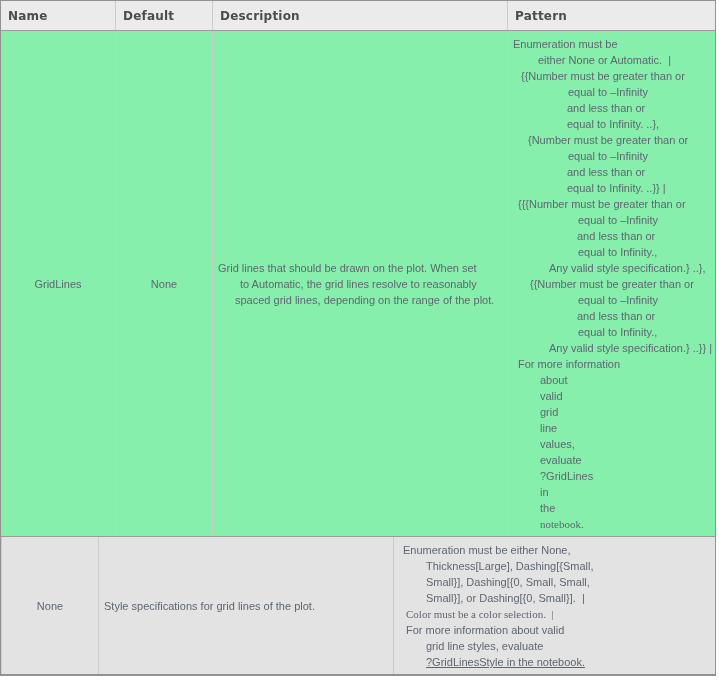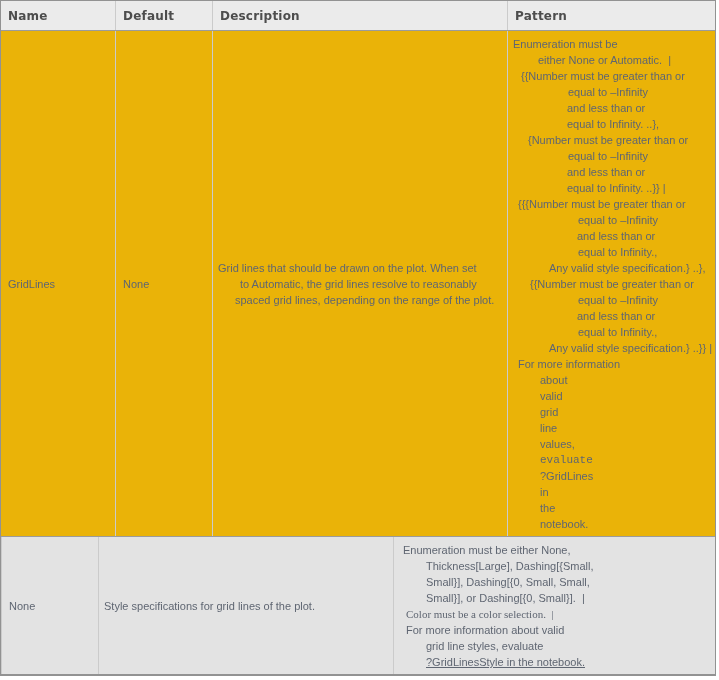--- a/index.html
+++ b/index.html
@@ -14,21 +14,21 @@
   * { margin: 0; padding: 0; }
   html, body {
     background: #ffffff;
     font-family: "Liberation Sans", sans-serif;
   }
   .doc-table {
     width: 716px;
     box-sizing: border-box;
     border: 1px solid var(--outer);
     border-bottom-width: 2px;
-    background: #eab308;
+    background: #86efac;
   }
   .thead {
     display: flex;
     height: 30px;
     box-sizing: border-box;
     align-items: center;
     background: var(--header-bg);
     border-bottom: 1px solid var(--row-sep);
   }
   .th {
@@ -51,21 +51,21 @@
     height: 100%;
     display: flex;
     overflow: hidden;
   }
   .col-name        { width: 114px; }
   .col-default     { width: 97px;  border-left: 1px solid var(--grid); }
   .col-description { width: 295px; border-left: 1px solid var(--grid); }
   .col-pattern     { flex: 1;      border-left: 1px solid var(--grid); }
   .cell-vcenter { align-items: center; }
   .cell-top     { align-items: flex-start; }
-  .td.col-name, .td.col-default { padding: 0 7px; }
+  .td.col-name, .td.col-default { padding: 0 7px; justify-content: center; }
   .td.col-description { padding: 0 5px; }
   .td.col-pattern { padding: 5px 3px 5px 5px; }
   .cell-text, .line {
     font-size: 11px;
     line-height: 16px;
     color: var(--body-text);
   }
   .line { white-space: pre; }
   .lines { width: 100%; }
 </style>
@@ -116,25 +116,25 @@
           <div class="line" style="padding-left: 65px;">equal to –Infinity</div>
           <div class="line" style="padding-left: 64px;">and less than or</div>
           <div class="line" style="padding-left: 65px;">equal to Infinity.,</div>
           <div class="line" style="padding-left: 36px;">Any valid style specification.} ..}} |</div>
           <div class="line" style="padding-left: 5px;">For more information</div>
           <div class="line" style="padding-left: 27px;">about</div>
           <div class="line" style="padding-left: 27px;">valid</div>
           <div class="line" style="padding-left: 27px;">grid</div>
           <div class="line" style="padding-left: 27px;">line</div>
           <div class="line" style="padding-left: 27px;">values,</div>
-          <div class="line" style="padding-left: 27px; font-family: Liberation Mono, monospace;">evaluate</div>
+          <div class="line" style="padding-left: 27px;">evaluate</div>
           <div class="line" style="padding-left: 27px;">?GridLines</div>
           <div class="line" style="padding-left: 27px;">in</div>
           <div class="line" style="padding-left: 27px;">the</div>
-          <div class="line" style="padding-left: 27px;">notebook.</div>
+          <div class="line" style="padding-left: 27px; font-family: Liberation Serif, serif;">notebook.</div>
         </div>
     </div>
   </div>
 
   <div class="trow row-gridlinesstyle">
     <div class="td col-default cell-vcenter">
       <span class="cell-text">None</span>
     </div>
     <div class="td col-description cell-vcenter">
       <div class="lines">

